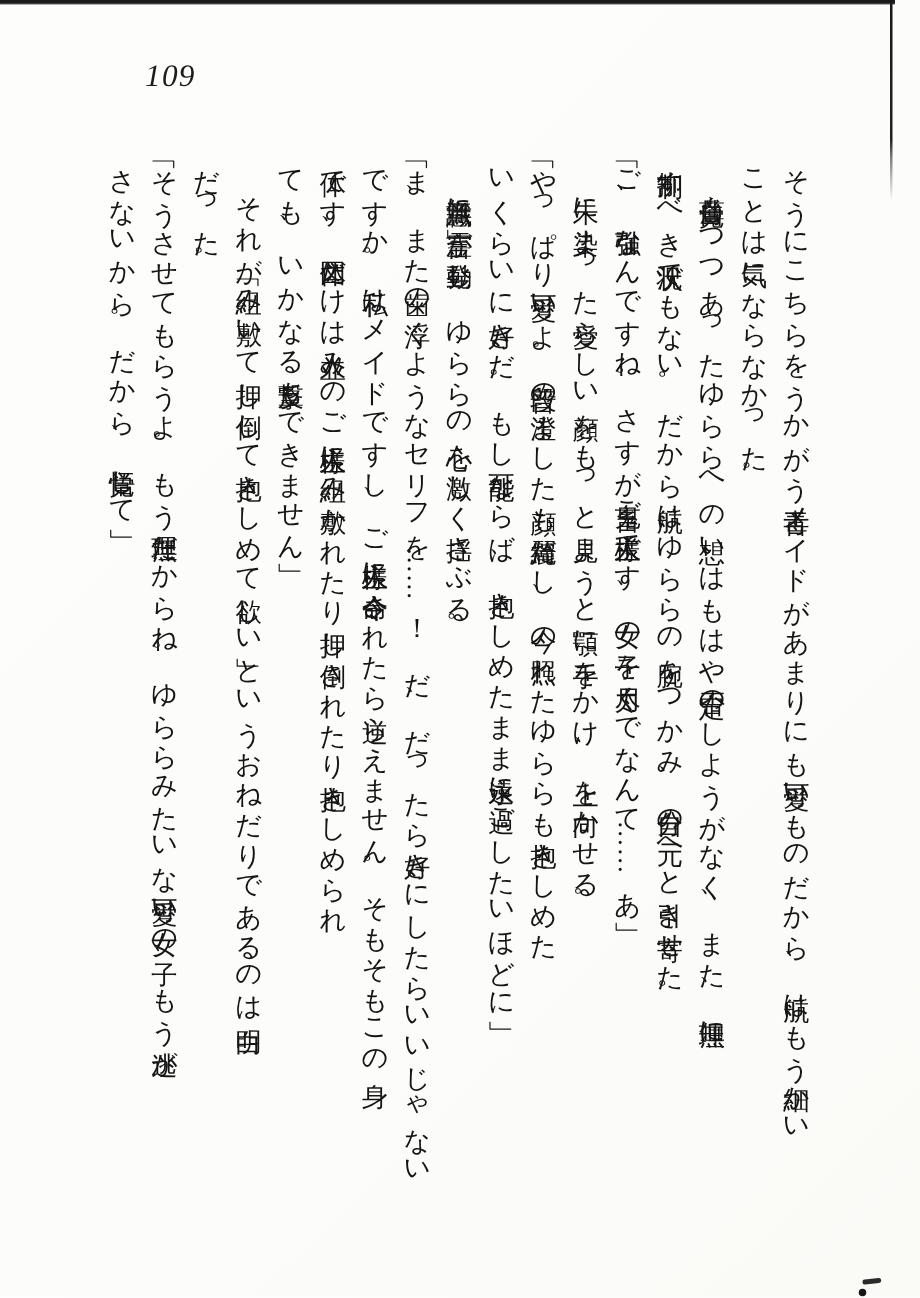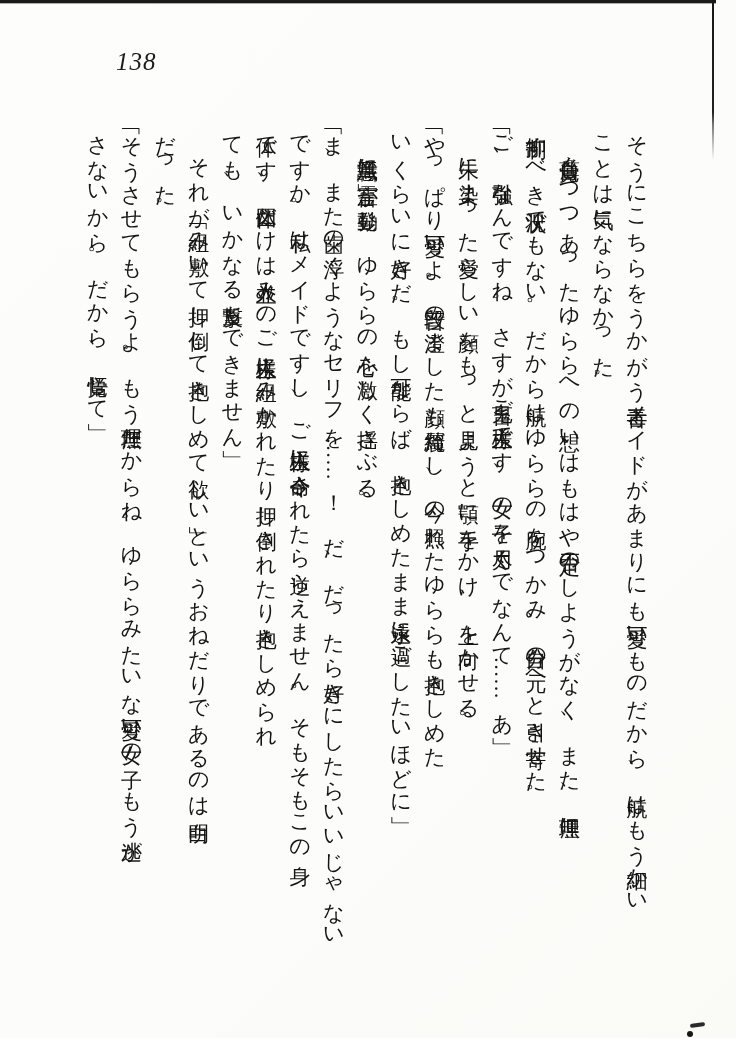--- a/index.html
+++ b/index.html
@@ -88,21 +88,21 @@
   }
 </style>
 </head>
 <body>
 
 <div class="page">
 
   <div class="top-edge"></div>
   <div class="right-edge"></div>
 
-  <div class="page-number">138</div>
+  <div class="page-number">109</div>
 
   <div class="text-block">
     <p>そうにこちらをうかがう毒舌メイドがあまりにも可愛いものだから、航はもう細かい</p>
     <p>ことは気にならなかった。</p>
     <p>　薄々自覚しつつあったゆららへの想いはもはや否定のしようがなく、また、無理に</p>
     <p>抑制すべき状況でもない。だから航はゆららの腕をつかみ、自分の元へと引き寄せた。</p>
     <p>「ご、強引なんですね。さすが鬼畜ご主人様です、女の子を力尽くでなんて……あ」</p>
     <p>　朱に染まった愛らしい顔をもっと見ようと顎に手をかけ、上を向かせる。</p>
     <p>「やっぱり可愛いよ。普段の澄ました顔も綺麗だし、今の照れたゆららも抱きしめた</p>
     <p>いくらいに好きだ。もし可能ならば、抱きしめたまま永遠に過ごしたいほどに」</p>

